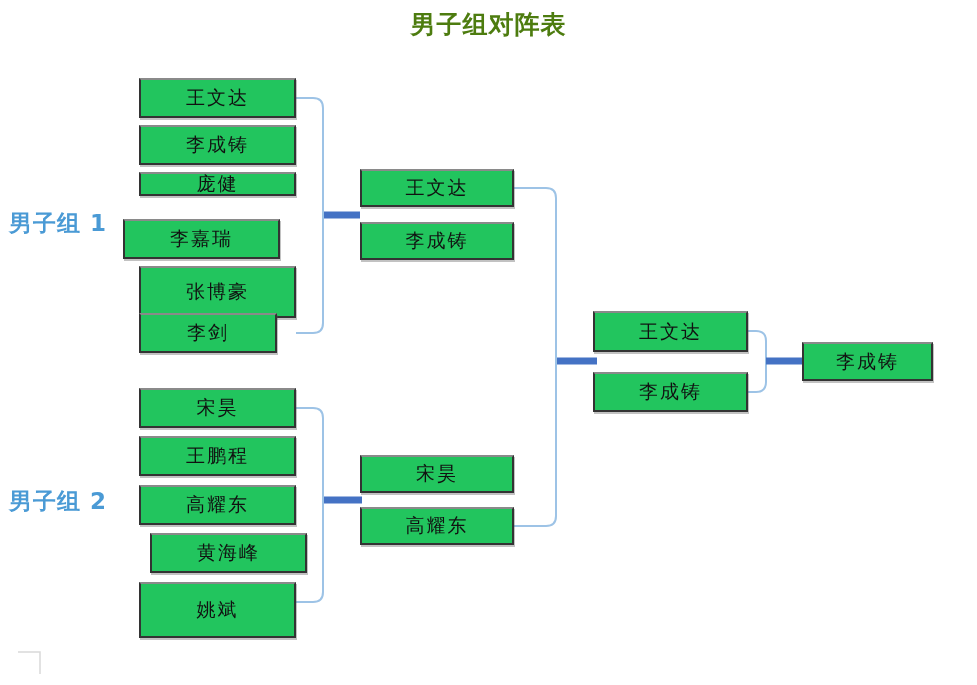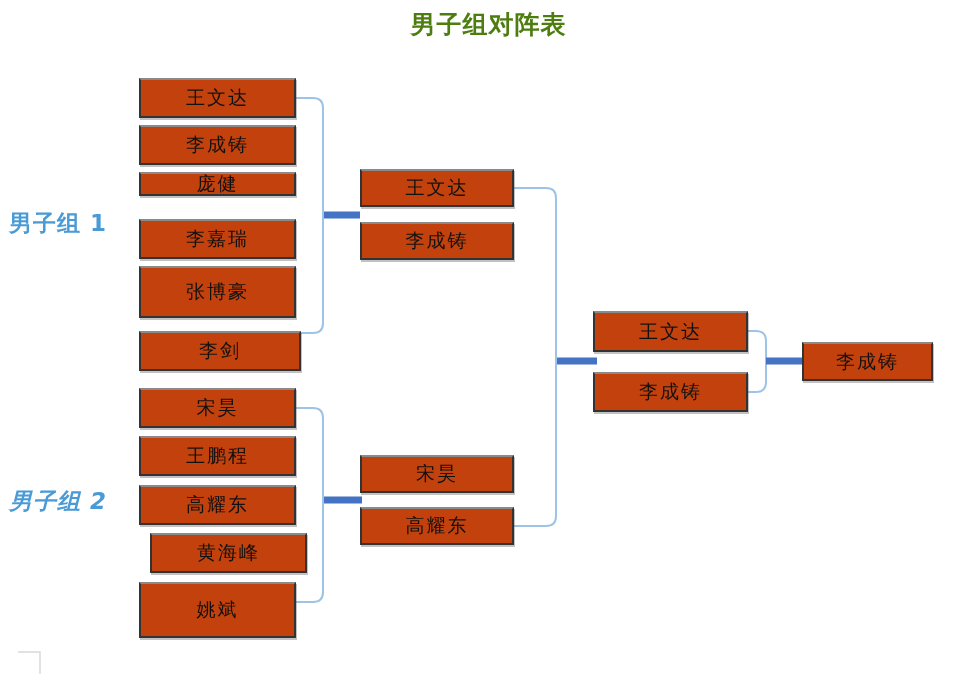--- a/index.html
+++ b/index.html
@@ -27,21 +27,21 @@
     font-size: 23px;
     font-weight: bold;
     letter-spacing: 1px;
     white-space: nowrap;
   }
   .group-label.g1 { left: 9px; top: 200px; }
   .group-label.g2 { left: 9px; top: 486px; }
   .pbox {
     position: absolute;
     box-sizing: border-box;
-    background: #c2410c;
+    background: #22c55e;
     border: 2px solid #333333;
     border-top-color: #8a8a8a;
     box-shadow: 1px 2px 0 rgba(80,80,80,0.35);
     display: flex;
     align-items: center;
     justify-content: center;
     font-size: 19px;
     color: #111111;
     letter-spacing: 2px;
     white-space: nowrap;
@@ -66,28 +66,28 @@
     <path d="M514,188 H546 Q556,188 556,198 V516 Q556,526 546,526 H514" fill="none" stroke-width="2" stroke="#9DC3E6"></path>
     <path d="M557,361 H597" fill="none" stroke-width="7" stroke="#4472C4"></path>
     <path d="M748,331 H756 Q766,331 766,341 V382 Q766,392 756,392 H748" fill="none" stroke-width="2" stroke="#9DC3E6"></path>
     <path d="M766,361 H802" fill="none" stroke-width="7" stroke="#4472C4"></path>
     <path d="M18,652 H40 V674" fill="none" stroke-width="1.5" stroke="#D9D9D9"></path>
   </svg>
 
   <div class="title">男子组对阵表</div>
 
   <div class="group-label g1" style="color: rgb(74, 154, 213); margin-top: 8px;">男子组 1</div>
-  <div class="group-label g2" style="color: rgb(74, 154, 213); font-style: italic;">男子组 2</div>
+  <div class="group-label g2" style="color: rgb(74, 154, 213);">男子组 2</div>
 
   <div class="pbox" style="left:139px;top:78px;width:157px;height:40px">王文达</div>
   <div class="pbox" style="left:139px;top:125px;width:157px;height:40px">李成铸</div>
   <div class="pbox" style="left:139px;top:172px;width:157px;height:24px">庞健</div>
-  <div class="pbox" style="left:139px;top:219px;width:157px;height:40px">李嘉瑞</div>
+  <div class="pbox" style="left:123px;top:219px;width:157px;height:40px">李嘉瑞</div>
   <div class="pbox" style="left:139px;top:266px;width:157px;height:52px">张博豪</div>
-  <div class="pbox" style="left:139px;top:331px;width:162px;height:40px">李剑</div>
+  <div class="pbox" style="left:139px;top:313px;width:138px;height:40px">李剑</div>
 
   <div class="pbox" style="left:139px;top:388px;width:157px;height:40px">宋昊</div>
   <div class="pbox" style="left:139px;top:436px;width:157px;height:40px">王鹏程</div>
   <div class="pbox" style="left:139px;top:485px;width:157px;height:40px">高耀东</div>
   <div class="pbox" style="left:150px;top:533px;width:157px;height:40px">黄海峰</div>
   <div class="pbox" style="left:139px;top:582px;width:157px;height:56px">姚斌</div>
 
   <div class="pbox" style="left:360px;top:169px;width:154px;height:38px">王文达</div>
   <div class="pbox" style="left:360px;top:222px;width:154px;height:38px">李成铸</div>
   <div class="pbox" style="left:360px;top:455px;width:154px;height:38px">宋昊</div>

